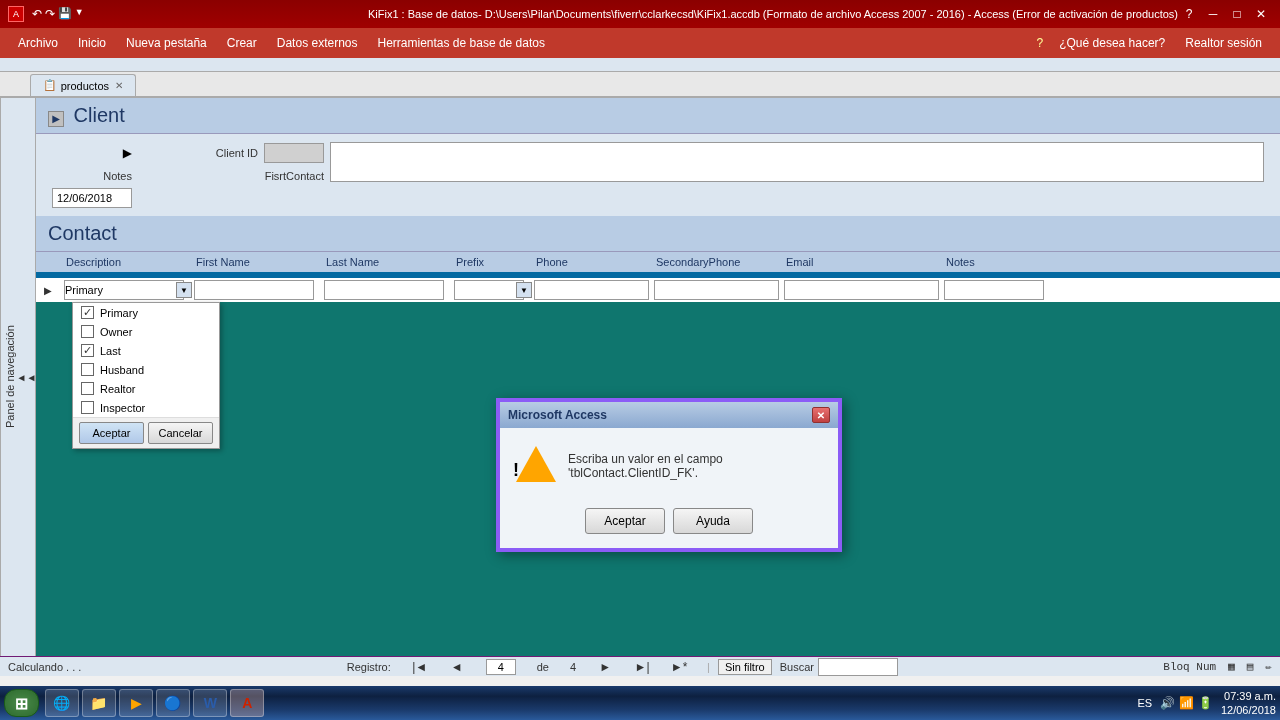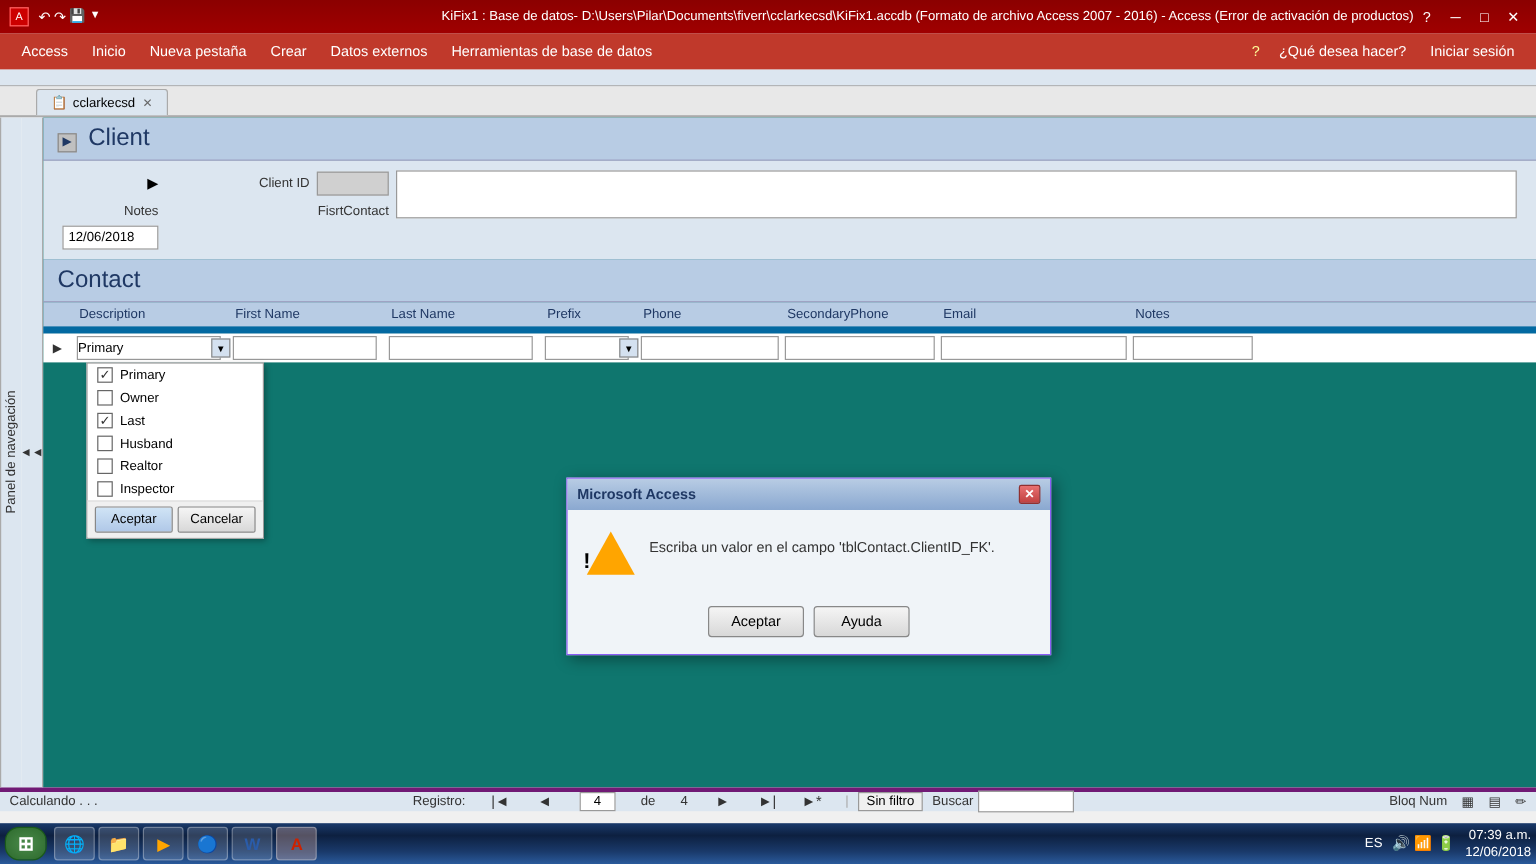--- a/index.html
+++ b/index.html
@@ -281,21 +281,21 @@
     
     .row-arrow {
       font-size: 10px;
       color: #333;
     }
 
     
     .status-bar {
       height: 20px;
       background: #dce6f0;
-      border-top: 4px solid #701a75;
+      border-top: 1px solid #701a75;
       display: flex;
       align-items: center;
       padding: 0 8px;
       font-size: 11px;
       color: #333;
     }
     .status-nav {
       display: flex;
       align-items: center;
       gap: 21px;
@@ -306,21 +306,21 @@
       height: 16px;
       background: transparent;
       border: none;
       cursor: pointer;
       font-size: 12px;
       display: flex;
       align-items: center;
       justify-content: center;
       color: #333;
     }
-    .status-right { margin-left: auto; display: flex; gap: 12px; align-items: center; }
+    .status-right { margin-left: auto; display: flex; gap: 12px; align-items: center; font-family: Liberation Mono, monospace; }
 
     
     .taskbar {
       height: 34px;
       background: linear-gradient(to bottom, #1a3a6b, #0d2040 30%, #1a3a6b 70%, #2a5a9b);
       display: flex;
       align-items: center;
       padding: 0 4px;
       position: absolute;
       bottom: 0;
@@ -365,24 +365,24 @@
       left: 0;
       right: 0;
       bottom: 0;
       z-index: 100;
     }
 
     
     .modal-dialog {
       position: absolute;
       top: 300px;
-      left: 436px;
-      width: 404px;
+      left: 460px;
+      width: 346px;
       background: #f0f4f8;
-      border: 1px solid #8b5cf6;
+      border: 4px solid #8b5cf6;
       box-shadow: 3px 3px 12px rgba(0,0,0,0.4);
     }
     .modal-titlebar {
       height: 26px;
       background: linear-gradient(to bottom, #b8cce4, #8aa8d0);
       display: flex;
       align-items: center;
       padding: 0 8px;
       font-size: 12px;
       font-weight: 600;
@@ -468,40 +468,40 @@
   </div>
   <div class="title-bar-controls">
     <span class="title-bar-btn">?</span>
     <span class="title-bar-btn">─</span>
     <span class="title-bar-btn">□</span>
     <span class="title-bar-btn">✕</span>
   </div>
 </div>
 
 <div class="menu-bar">
-  <span class="menu-item">Access</span>
+  <span class="menu-item">Archivo</span>
   <span class="menu-item">Inicio</span>
   <span class="menu-item">Nueva pestaña</span>
   <span class="menu-item">Crear</span>
   <span class="menu-item">Datos externos</span>
   <span class="menu-item">Herramientas de base de datos</span>
   <div class="menu-spacer"></div>
   <span class="help-icon">?</span>
   <span class="menu-item">¿Qué desea hacer?</span>
-  <span class="menu-item">Iniciar sesión</span>
+  <span class="menu-item">Realtor sesión</span>
 </div>
 
 <div class="ribbon">
   <span style="font-size:10px;color:#666;font-style:italic;"></span>
 </div>
 
 <div class="tab-bar">
   <div class="tab">
     <span style="margin-right:4px;">📋</span>
-    <span>cclarkecsd</span>
+    <span>productos</span>
     <span class="close-tab">✕</span>
   </div>
 </div>
 
 <div class="main-area" style="position:relative;">
 
   <div class="nav-panel">
     <span>Panel de navegación</span>
   </div>
 

